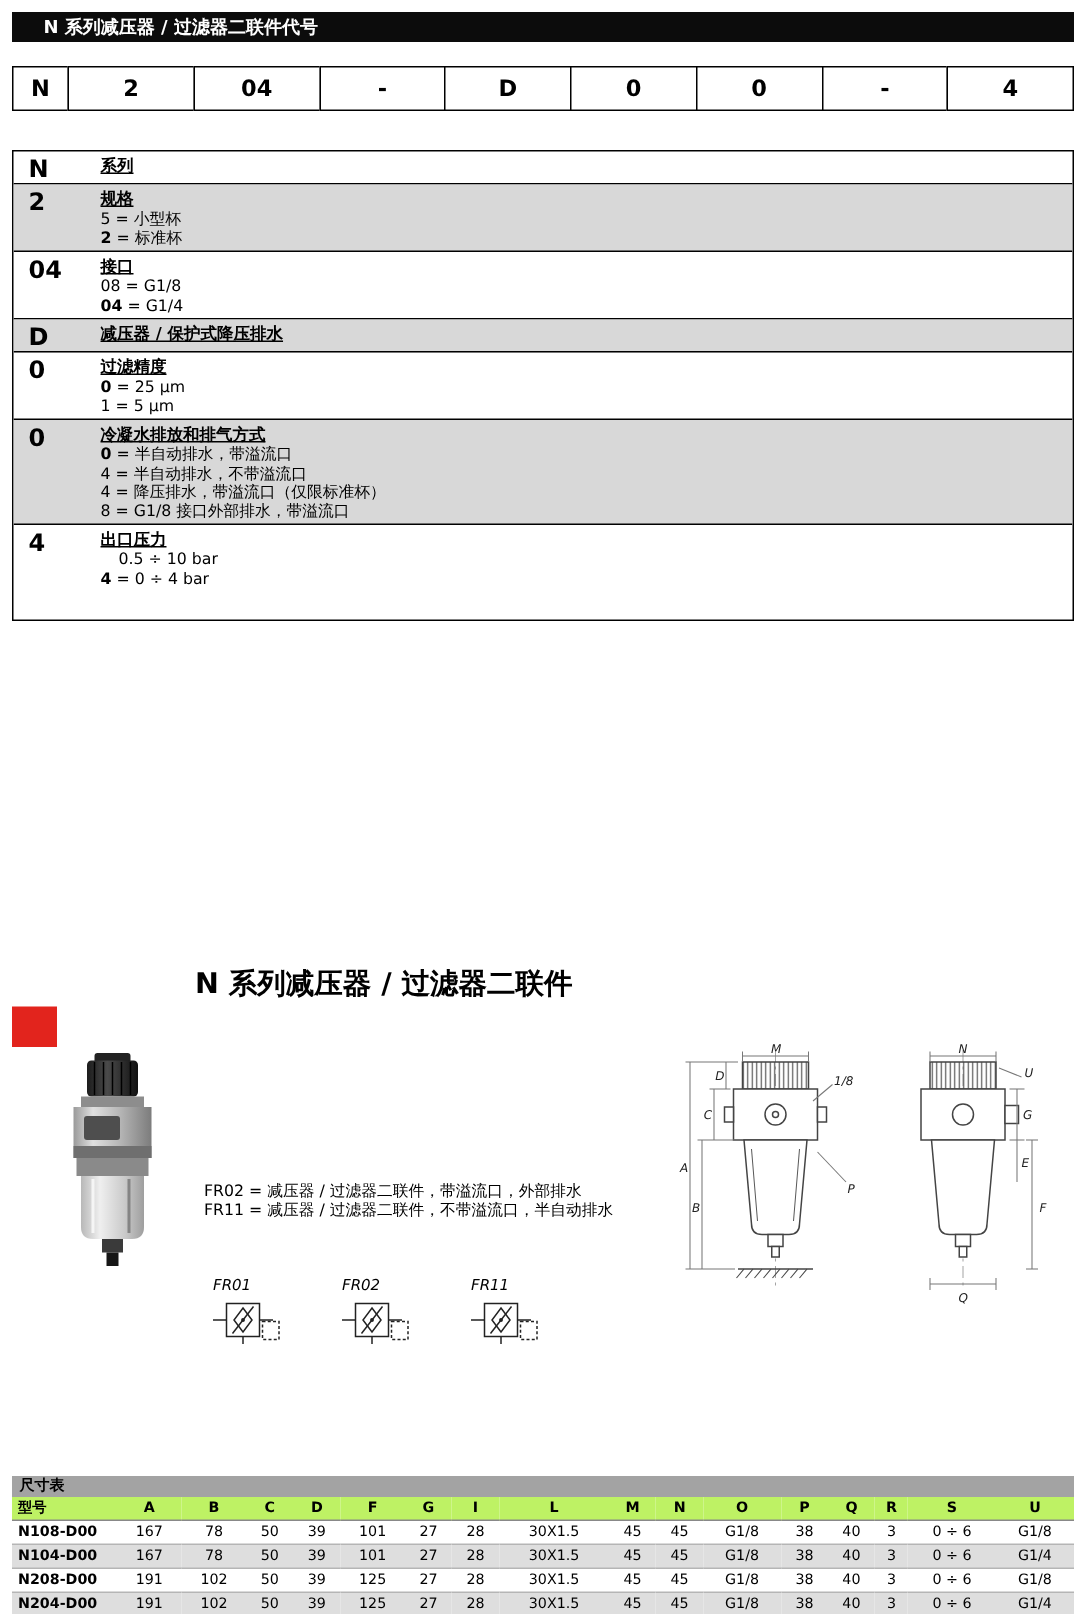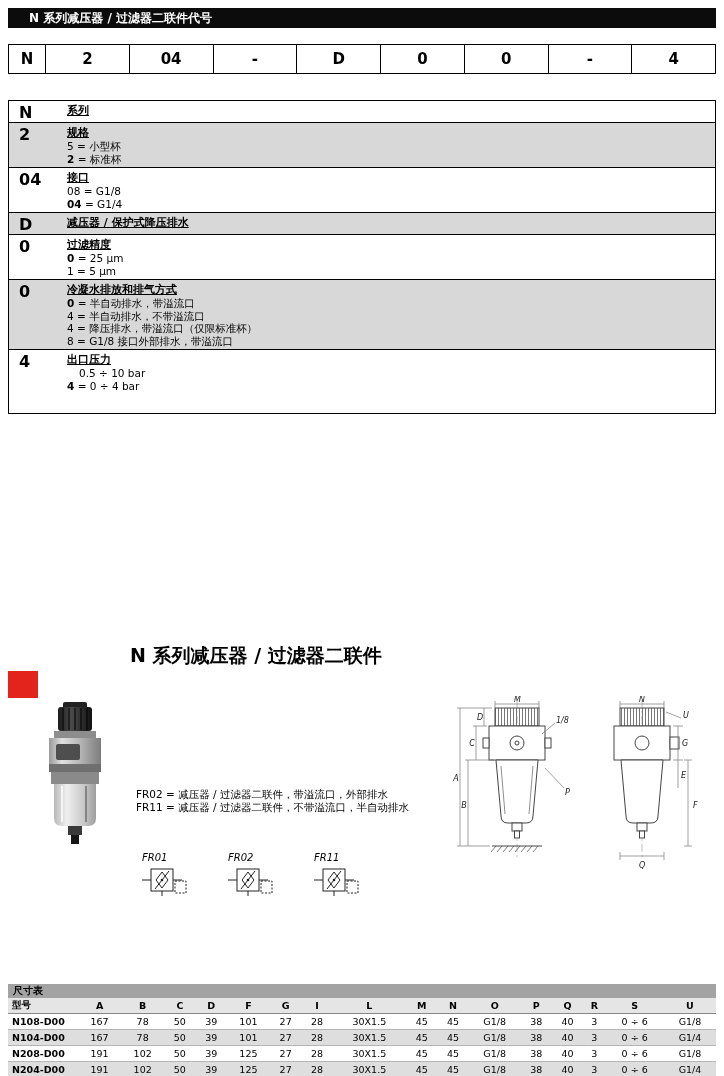--- a/index.html
+++ b/index.html
@@ -41,21 +41,21 @@
 
   .drawing{position:absolute;left:452px;top:696px;width:262px;height:200px;}
   .dim-label{font-size:8px;font-style:italic;fill:#222;
       font-family:"DejaVu Sans","Liberation Sans",sans-serif;}
 
   .dim-caption{position:absolute;left:8px;top:984px;width:708px;height:14px;background:#a3a3a3;
       font-size:10px;font-weight:bold;line-height:14px;padding-left:5px;box-sizing:border-box;}
   .dim-table-wrap{position:absolute;left:8px;top:998px;width:708px;}
   table.dim-table{width:100%;border-collapse:collapse;font-size:9.5px;}
   .dim-table th{font-weight:bold;height:15px;border-bottom:1px solid #888;text-align:center;
-      padding:0 2px;background:#e5e5e5;}
+      padding:0 2px;background:#bef264;}
   .dim-table td{text-align:center;height:15px;border-bottom:1px solid #b5b5b5;padding:0 2px;}
   .dim-table th.model-col,.dim-table td.model-col{text-align:left;padding-left:4px;width:64px;}
   .dim-table td.model-col{font-weight:bold;}
   .dim-table tbody tr:nth-child(even){background:#dedede;}
 </style>
 </head>
 <body>
 
 <div class="page">
 

